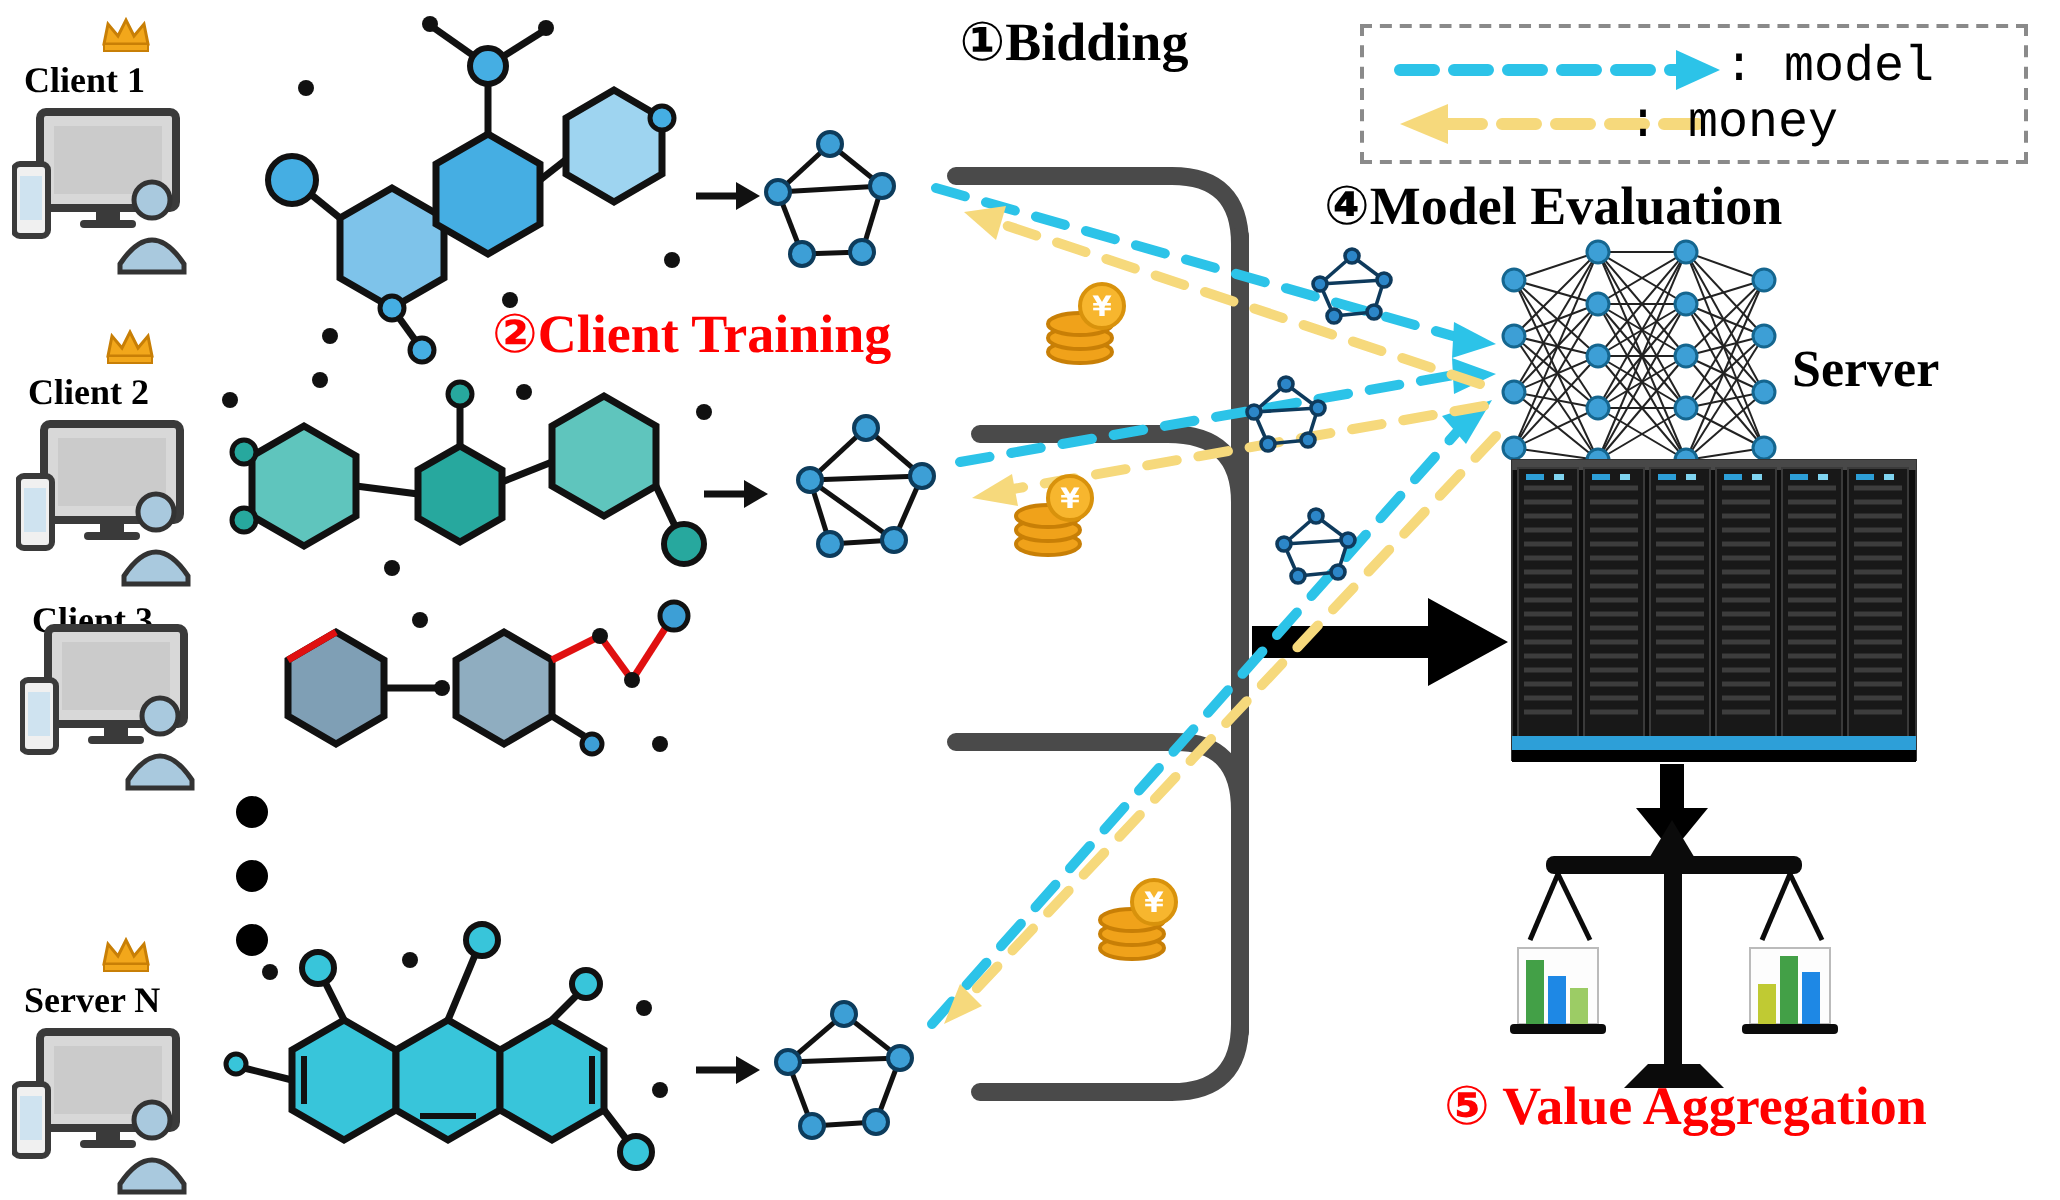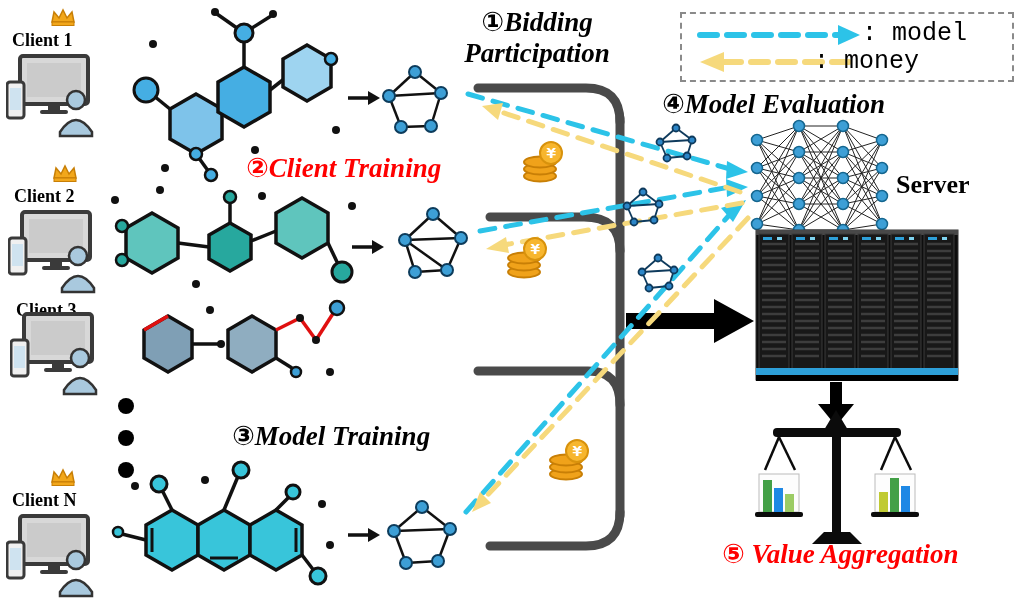--- a/index.html
+++ b/index.html
@@ -1,20 +1,20 @@
 <!DOCTYPE html>
 <html><head>
 <meta charset="utf-8">
 <style>
   html,body{margin:0;padding:0;background:#fff;}
   #figure{position:relative;width:1030px;height:600px;background:#fff;overflow:hidden;
           font-family:"Liberation Serif","DejaVu Serif","DejaVu Sans",serif;}
   #diagram{position:absolute;left:0;top:0;z-index:1;}
   .txt{position:absolute;z-index:5;white-space:nowrap;color:#000;}
-  .step{font-weight:bold;font-size:27px;font-style:italic;}
+  .step{font-weight:bold;font-size:27px;}
   .red{color:#ff0000;}
   .client-block{position:absolute;width:104px;z-index:4;}
   .client-label{position:absolute;left:6px;font-weight:bold;font-size:18px;white-space:nowrap;}
   .crown{position:absolute;left:44px;top:0;}
   .client-icon{position:absolute;left:0;}
   .legend-box{position:absolute;left:680px;top:12px;width:330px;height:66px;
               border:2px dashed #8a8a8a;z-index:2;background:transparent;}
   .legend-label{position:absolute;font-size:25px;z-index:5;white-space:nowrap;font-family:Liberation Mono, monospace;}
 </style>
 </head>
@@ -546,24 +546,22 @@
       <polygon points="700,62 724,52 724,72" fill="#f6d97c"></polygon>
     </g>
   </svg>
 
   <div class="legend-box"></div>
   <div class="txt legend-label" style="left:862px;top:19px;">: model</div>
   <div class="txt legend-label" style="left:814px;top:47px;">: money</div>
 
   <div class="txt step" style="left:428px;top:6px;width:218px;text-align:center;">
     <div>①Bidding</div>
-    <div>Participation</div>
   </div>
   <div class="txt step red" style="left:246px;top:152px;">②Client Training</div>
-  <div class="txt step" style="left:232px;top:420px;">③Model Training</div>
   <div class="txt step" style="left:662px;top:88px;">④Model Evaluation</div>
   <div class="txt step red" style="left:722px;top:538px;">⑤ Value Aggregation</div>
   <div class="txt" style="left:896px;top:170px;font-weight:bold;font-size:26px;">Server</div>
 
   <div class="client-block" style="left:6px;top:8px;">
     <svg class="crown" width="26" height="20" viewBox="0 0 26 20">
       <path d="M2,14 L4,4 L9,10 L13,2 L17,10 L22,4 L24,14 Z" fill="#f2a71b" stroke="#c87f06" stroke-width="1.5"></path>
       <rect x="2" y="14" width="22" height="3.5" fill="#f2a71b" stroke="#c87f06" stroke-width="1"></rect>
     </svg>
     <div class="client-label" style="top:22px;">Client 1</div>
@@ -609,21 +607,21 @@
       <circle cx="70" cy="46" r="9" fill="#a9c9de" stroke="#333" stroke-width="2.5"></circle>
       <path d="M54,78 Q70,54 86,78 L86,82 L54,82 Z" fill="#a9c9de" stroke="#333" stroke-width="2.5"></path>
     </svg>
   </div>
 
   <div class="client-block" style="left:6px;top:468px;">
     <svg class="crown" width="26" height="20" viewBox="0 0 26 20">
       <path d="M2,14 L4,4 L9,10 L13,2 L17,10 L22,4 L24,14 Z" fill="#f2a71b" stroke="#c87f06" stroke-width="1.5"></path>
       <rect x="2" y="14" width="22" height="3.5" fill="#f2a71b" stroke="#c87f06" stroke-width="1"></rect>
     </svg>
-    <div class="client-label" style="top:22px;">Client N</div>
+    <div class="client-label" style="top:22px;">Server N</div>
     <svg class="client-icon" style="top:46px;" width="95" height="84" viewBox="0 0 95 84">
       <rect x="14" y="2" width="68" height="48" rx="3" fill="#d8d8d8" stroke="#3a3a3a" stroke-width="4"></rect>
       <rect x="21" y="9" width="54" height="34" fill="#cbcbcb"></rect>
       <rect x="42" y="50" width="12" height="6" fill="#3a3a3a"></rect>
       <rect x="34" y="56" width="28" height="4" rx="2" fill="#3a3a3a"></rect>
       <rect x="1" y="28" width="17" height="36" rx="3" fill="#f0f0f0" stroke="#3a3a3a" stroke-width="3"></rect>
       <rect x="4" y="34" width="11" height="22" fill="#cfe3f0"></rect>
       <circle cx="70" cy="46" r="9" fill="#a9c9de" stroke="#333" stroke-width="2.5"></circle>
       <path d="M54,78 Q70,54 86,78 L86,82 L54,82 Z" fill="#a9c9de" stroke="#333" stroke-width="2.5"></path>
     </svg>

